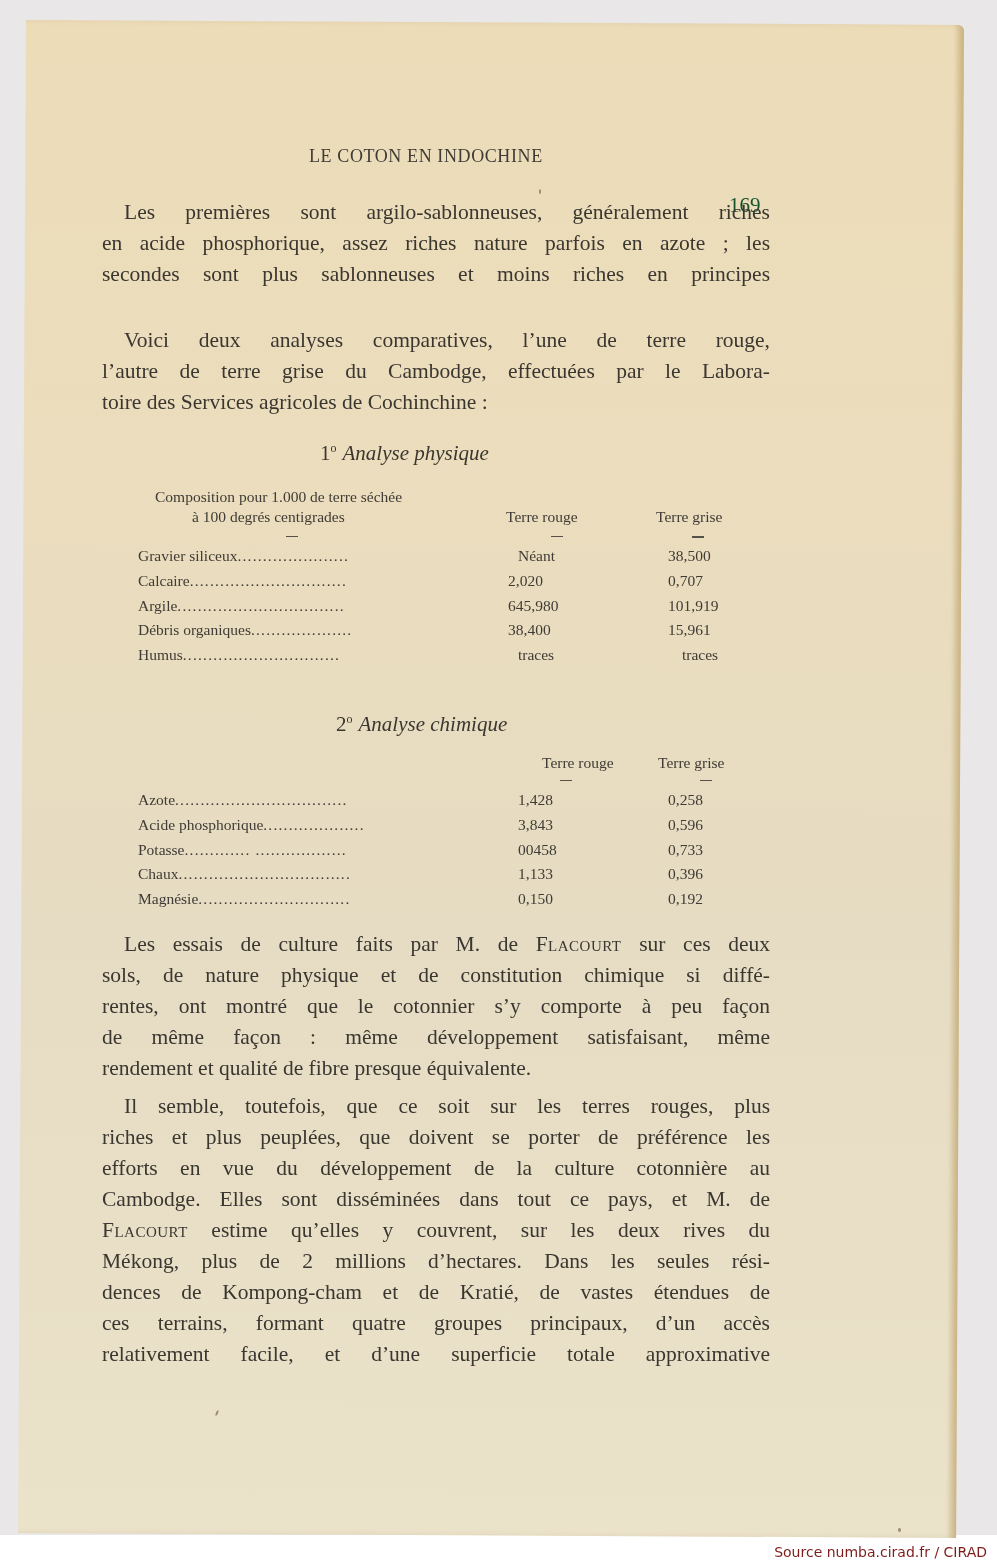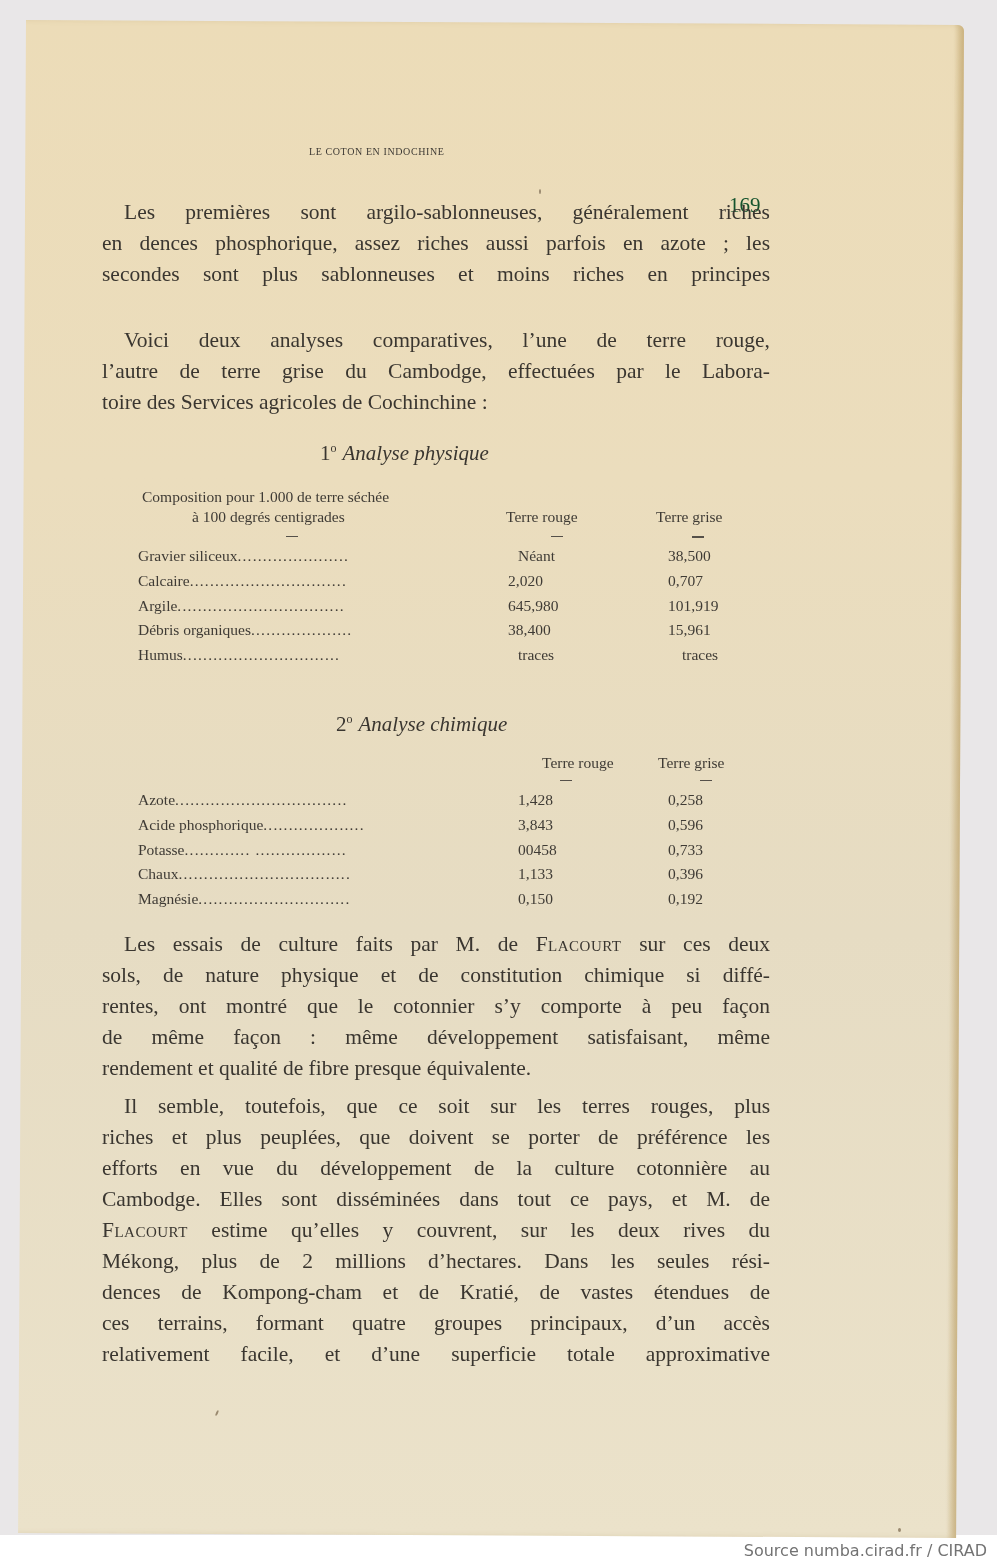--- a/index.html
+++ b/index.html
@@ -45,21 +45,21 @@
       position: absolute;
       left: 0;
       top: 0;
       width: 997px;
       color: #3a3630;
     }
     .running-head {
       position: absolute;
       top: 146px;
       left: 309px;
-      font-size: 10px;
+      font-size: 18px;
       letter-spacing: 0.6px;
       color: #3f3b35;
     }
     .page-number {
       position: absolute;
       top: 148px;
       left: 729px;
       font-size: 21px;
       color: #14532d;
       margin-top: 45px;
@@ -140,22 +140,22 @@
       position: absolute;
       width: 12px;
       height: 1px;
       background: #555049;
     }
     .watermark {
       position: absolute;
       right: 10px;
       bottom: 6px;
       font-family: "DejaVu Sans", sans-serif;
-      font-size: 16px;
-      color: #737373;
+      font-size: 14px;
+      color: #7f1d1d;
     }
     .speck {
       position: absolute;
       background: #9a8a70;
       border-radius: 50%;
     }
   </style>
 </head>
 <body>
 
@@ -164,37 +164,37 @@
   <div class="page-edge"></div>
 </div>
 
 <div class="content">
 
   <div class="running-head">LE COTON EN INDOCHINE</div>
   <div class="page-number">169</div>
 
   <div class="para" style="top:197px;">
     <span class="line indent">Les premières sont argilo-sablonneuses, généralement riches</span>
-    <span class="line">en dences phosphorique, assez riches aussi parfois en azote ; les</span>
+    <span class="line">en acide phosphorique, assez riches nature parfois en azote ; les</span>
     <span class="line">secondes sont plus sablonneuses et moins riches en principes</span>
   </div>
 
   <div class="para" style="top:325px;">
     <span class="line indent">Voici deux analyses comparatives, l’une de terre rouge,</span>
     <span class="line">l’autre de terre grise du Cambodge, effectuées par le Labora-</span>
     <span class="line last">toire des Services agricoles de Cochinchine :</span>
   </div>
 
   <div class="section-title" style="top:441px; left:320px;">
     <span class="num"><span>1</span><sup>o</sup></span><span class="ital">Analyse physique</span>
   </div>
 
   <div class="table" style="top:488px;">
     <div class="head-row">
-      <div style="position:absolute; left:4px; top:0; white-space:nowrap;">Composition pour 1.000 de terre séchée</div>
+      <div style="position:absolute; left:17px; top:0; white-space:nowrap;">Composition pour 1.000 de terre séchée</div>
       <div style="position:absolute; left:54px; top:20px; white-space:nowrap;">à 100 degrés centigrades</div>
       <div style="position:absolute; left:368px; top:20px; white-space:nowrap;">Terre rouge</div>
       <div style="position:absolute; left:518px; top:20px; white-space:nowrap;">Terre grise</div>
       <div class="dash" style="left:148px; top:48px;"></div>
       <div class="dash" style="left:413px; top:48px;"></div>
       <div class="dash" style="left:554px; top:48px; height:2px;"></div>
     </div>
     <div style="height:14px;"></div>
     <div class="row">
       <span class="label"><span>Gravier siliceux</span><span class="dots">......................</span></span>

